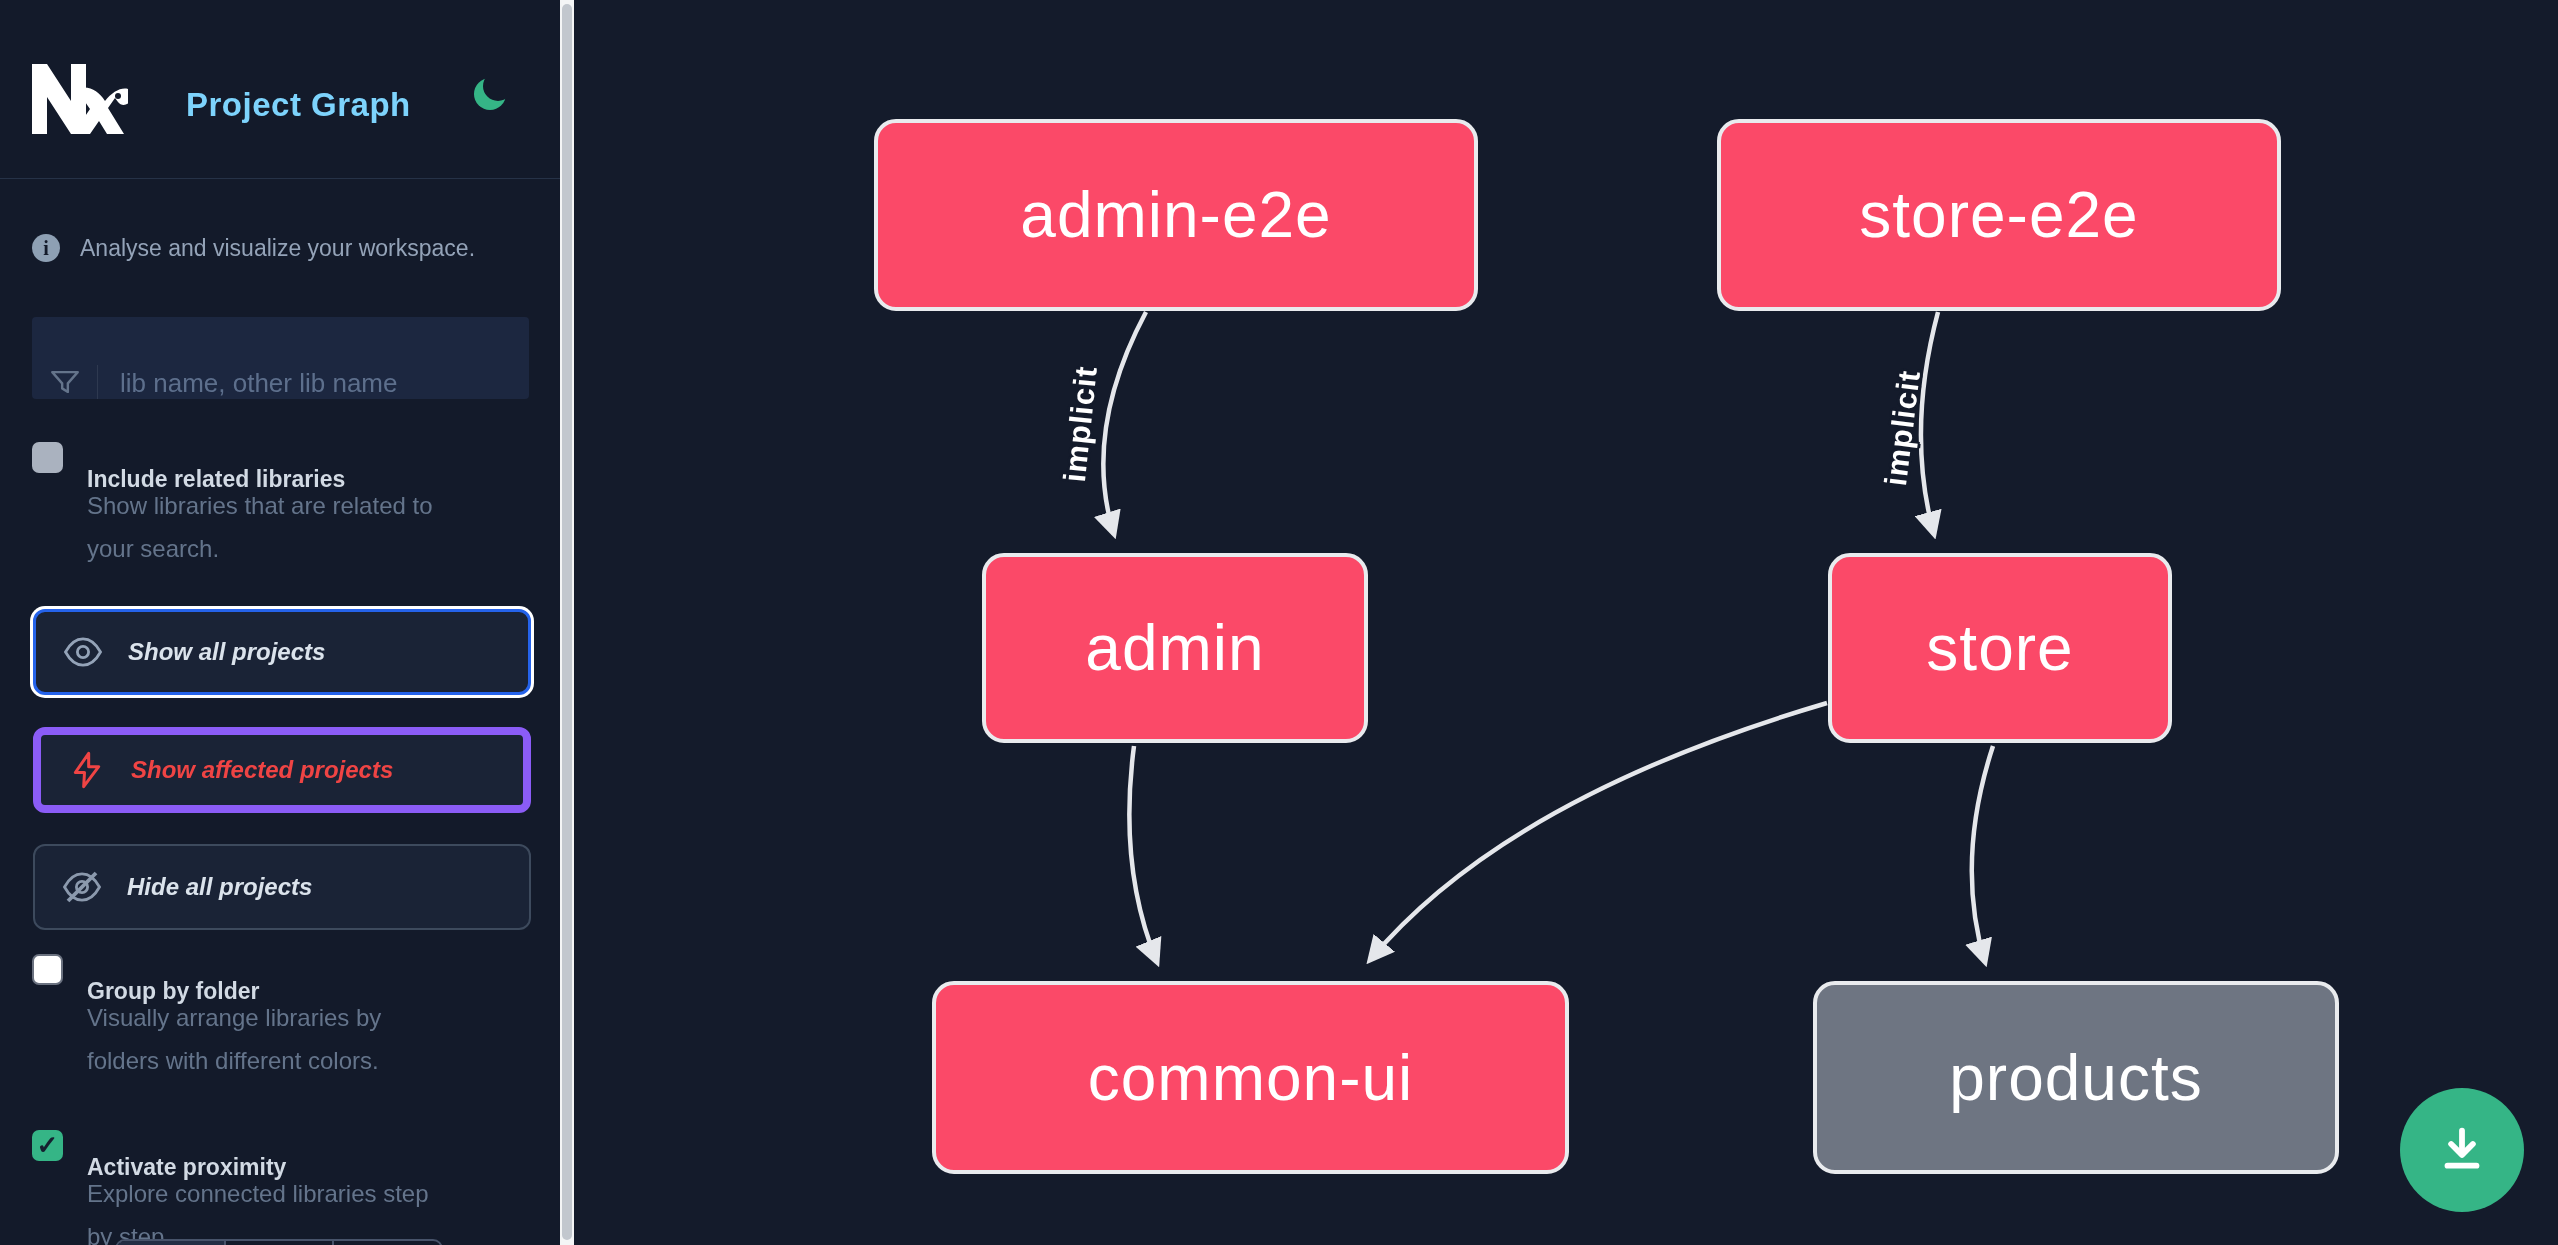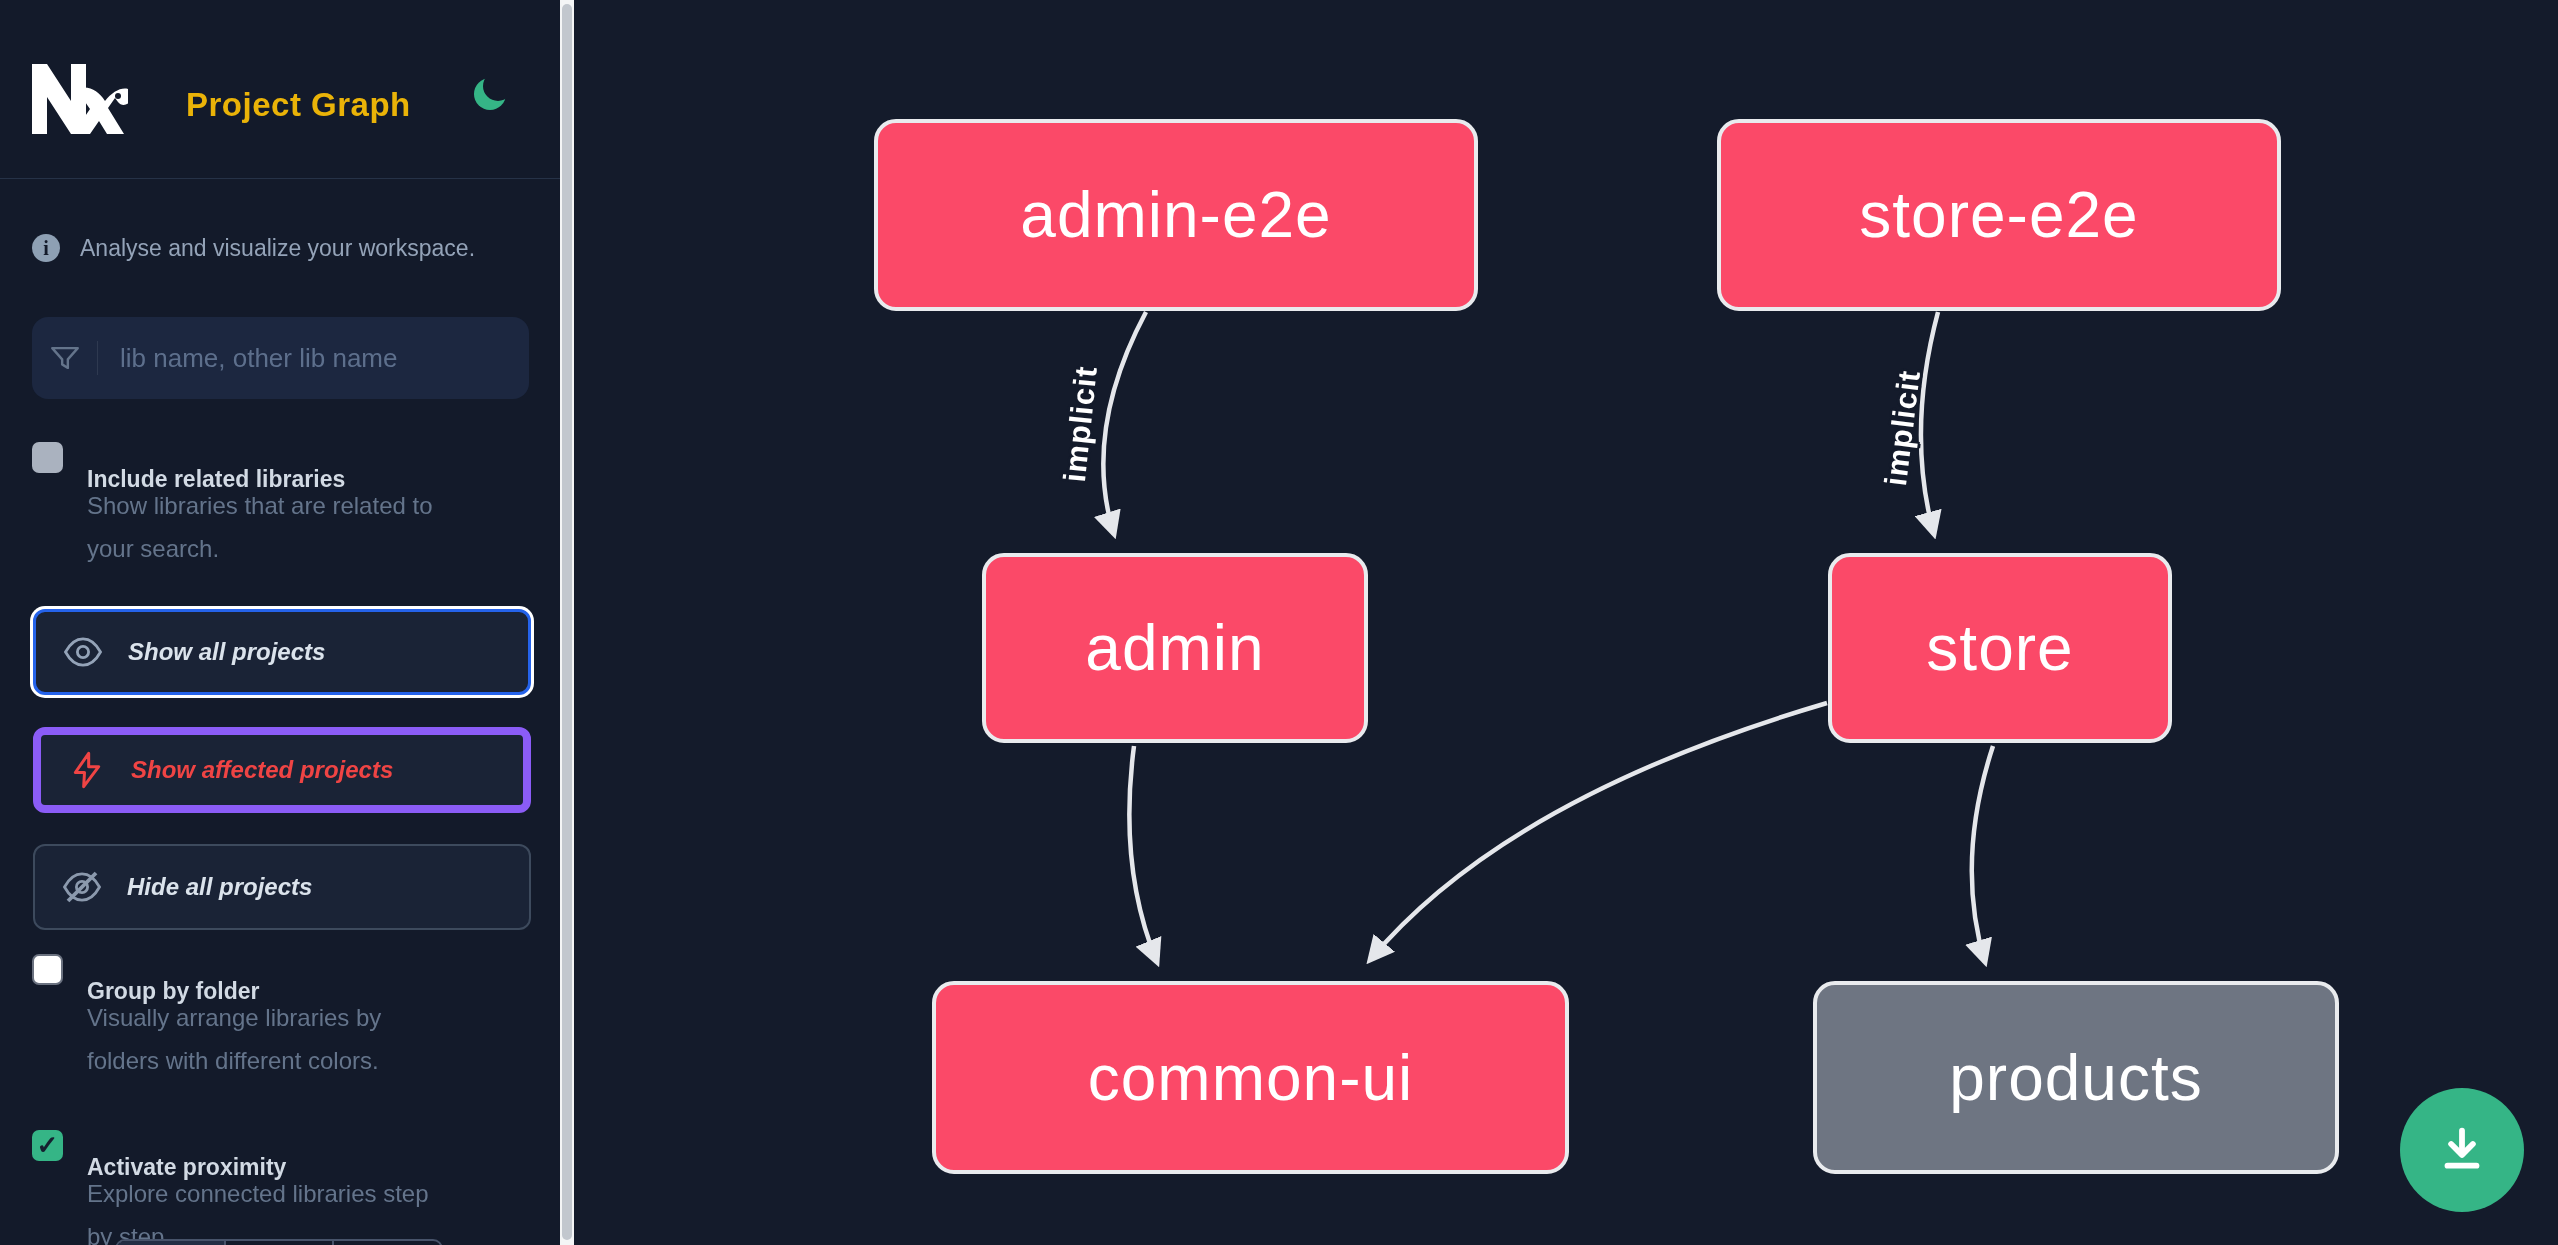--- a/index.html
+++ b/index.html
@@ -3,32 +3,32 @@
 <meta charset="utf-8">
 <style>
   * { margin:0; padding:0; box-sizing:border-box; }
   html,body { width:2558px; height:1245px; overflow:hidden; background:#141b2b;
               font-family:"Liberation Sans", sans-serif; }
 
   
   #sidebar { position:absolute; left:0; top:0; width:560px; height:1245px; background:#131a2a; }
   #sidebar-header { position:absolute; left:0; top:0; width:560px; height:178px; }
   .logo-svg { position:absolute; left:30px; top:62px; width:98px; height:74px; }
-  #app-title { position:absolute; left:186px; top:86px; font-size:33px; font-weight:700; color:#eab308; letter-spacing:.5px; }
+  #app-title { position:absolute; left:186px; top:86px; font-size:33px; font-weight:700; color:#7dd3fc; letter-spacing:.5px; }
   #theme-toggle { position:absolute; left:468px; top:72px; width:48px; height:48px; cursor:pointer; }
   #header-divider { position:absolute; left:0; top:178px; width:560px; height:1px; background:#263247; }
 
   #info-row { position:absolute; left:32px; top:234px; width:500px; display:flex; align-items:center; gap:20px; }
   .info-icon { width:28px; height:28px; border-radius:50%; background:#8c98a9b8; background:#8ea0b4;
                color:#141b2b; font-weight:700; font-size:20px; display:flex; align-items:center; justify-content:center;
                font-family:"Liberation Serif", serif; flex:0 0 auto; }
   #info-text { color:#94a3b8; font-size:23px; }
 
   #search-box { position:absolute; left:32px; top:317px; width:497px; height:82px; background:#1c2740;
-                border-radius:16px; display:flex; align-items:center; }
+                border-radius:4px; display:flex; align-items:flex-end; }
   #search-icon-cell { width:66px; display:flex; align-items:center; justify-content:center; border-right:1px solid #2e3950; }
   #search-input { flex:1; background:transparent; border:none; outline:none; color:#cbd5e1;
                   font-size:26px; padding:0 22px; font-family:"Liberation Sans", sans-serif; }
   #search-input::placeholder { color:#5d6f8c; }
 
   .cb-row { position:absolute; left:32px; width:500px; }
   .cb-box { position:absolute; left:0; top:2px; width:31px; height:31px; border-radius:7px; }
   .cb-box.gray  { background:#aab2bf; }
   .cb-box.white { background:#ffffff; border:2px solid #6b7280; }
   .cb-box.green { background:#35b586; color:#15202f; font-size:26px; font-weight:700;

